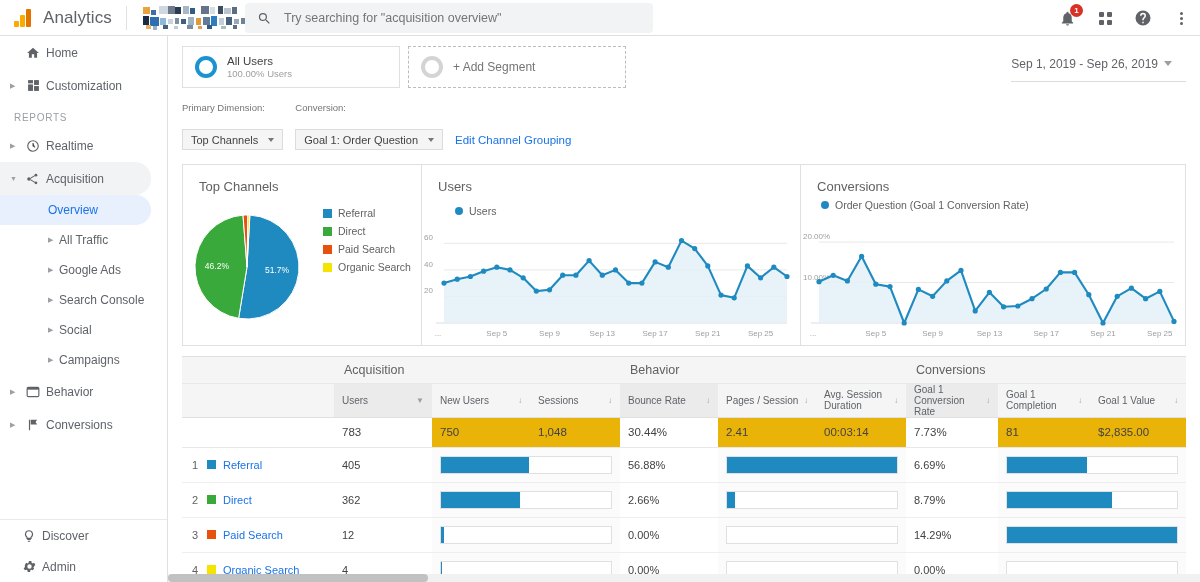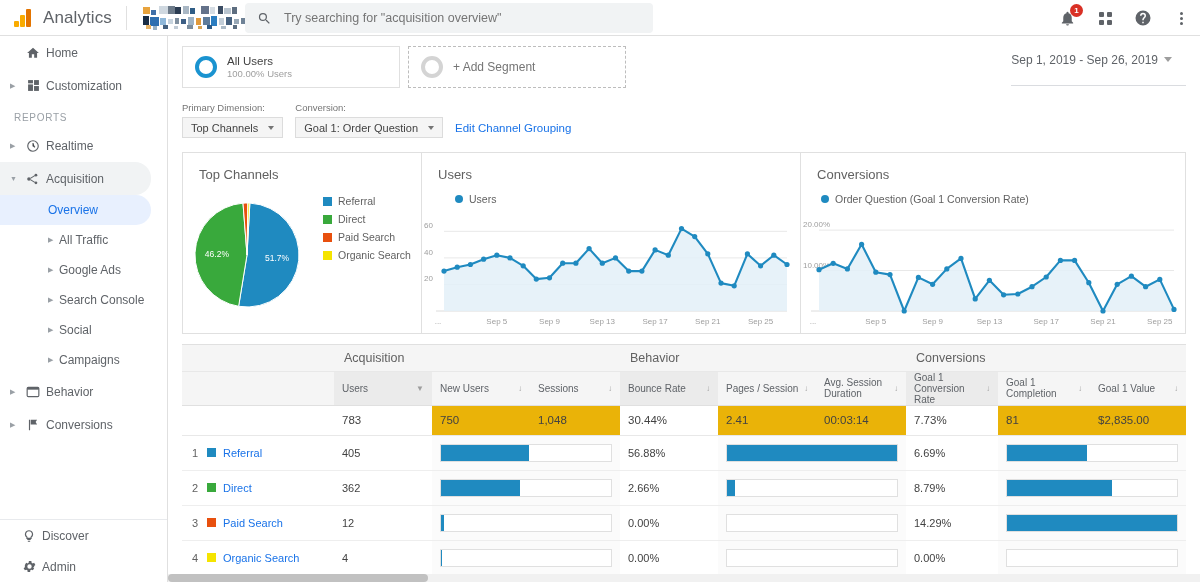--- a/index.html
+++ b/index.html
@@ -98,27 +98,27 @@
   }
   .seg-card.add { width: 218px; border: 1px dashed #bdbdbd; color: #757575; }
   .donut { width: 22px; height: 22px; border-radius: 50%; border: 4px solid #1a93d0; }
   .donut.grey { border-color: #d4d4d4; }
   .seg-title { font-size: 11.5px; color: #424242; line-height: 14px; }
   .seg-sub { font-size: 9.5px; color: #9e9e9e; line-height: 12px; }
   .seg-add-label { font-size: 12px; color: #757575; }
   .daterange {
     margin-left: auto; font-size: 12px; color: #5f6368;
     display: flex; align-items: center; gap: 6px; cursor: pointer; padding-right: 14px;
-    border-bottom: 1px solid #dadce0; padding-bottom: 18px;
+    border-bottom: 1px solid #dadce0; padding-bottom: 10px;
   }
   .daterange-wrap { margin-left: auto; display: flex; align-items: flex-start; padding-top: 4px; }
 
   
   .dim-row { padding: 14px 14px 0 14px; display: flex; align-items: flex-end; gap: 12px; }
-  .dim-block { display: flex; flex-direction: column; gap: 4px; }
+  .dim-block { display: flex; flex-direction: column; gap: 16px; }
   .dim-label { font-size: 9.5px; color: #757575; }
   .dim-select {
     background: #f5f5f5; border: 1px solid #dcdcdc; height: 21px;
     display: flex; align-items: center; gap: 10px; padding: 0 8px;
     font-size: 11px; color: #424242; cursor: pointer; white-space: nowrap;
   }
   .dim-select .caret-down { border-top-color: #757575; border-left-width: 3.5px; border-right-width: 3.5px; border-top-width: 4.5px; }
   .link { color: #1a73e8; font-size: 11.5px; cursor: pointer; }
   .edit-link { margin-bottom: 4px; }
 
@@ -504,21 +504,21 @@
             <text x="180.3" y="116.0" fill="#9e9e9e" font-size="8" text-anchor="middle" font-family="&quot;Liberation Sans&quot;, sans-serif">Sep 13</text>
             <text x="233.1" y="116.0" fill="#9e9e9e" font-size="8" text-anchor="middle" font-family="&quot;Liberation Sans&quot;, sans-serif">Sep 17</text>
             <text x="285.8" y="116.0" fill="#9e9e9e" font-size="8" text-anchor="middle" font-family="&quot;Liberation Sans&quot;, sans-serif">Sep 21</text>
             <text x="338.6" y="116.0" fill="#9e9e9e" font-size="8" text-anchor="middle" font-family="&quot;Liberation Sans&quot;, sans-serif">Sep 25</text>
             <text x="16.0" y="116.0" fill="#9e9e9e" font-size="8" text-anchor="middle" font-family="&quot;Liberation Sans&quot;, sans-serif">...</text>
           </svg>
       </div>
 
       <div class="card c3">
         <div class="card-title">Conversions</div>
-        <div class="legend" style="position:absolute;left:20px;top:40px;">
+        <div class="legend" style="position:absolute;left:20px;top:34px;">
           <span class="dot"></span>
           <span>Order Question (Goal 1 Conversion Rate)</span>
         </div>
         <svg id="conv-svg" width="389" height="125" viewBox="0 0 389 125" style="position:absolute;left:0;top:55px;">
             <line x1="18" y1="62.5" x2="373" y2="62.5" stroke="#e8e8e8" stroke-width="1"></line>
             <text x="2" y="59.5" fill="#9e9e9e" font-size="8" font-family="&quot;Liberation Sans&quot;, sans-serif">10.00%</text>
             <line x1="18" y1="22.1" x2="373" y2="22.1" stroke="#e8e8e8" stroke-width="1"></line>
             <text x="2" y="19.1" fill="#9e9e9e" font-size="8" font-family="&quot;Liberation Sans&quot;, sans-serif">20.00%</text>
             <line x1="10" y1="103" x2="373" y2="103" stroke="#dcdcdc" stroke-width="1"></line>
             <path d="M 18.0 103 L 18.0 61.7 L 32.2 55.3 L 46.4 60.9 L 60.6 36.3 L 74.8 64.2 L 89.0 66.6 L 103.2 103.0 L 117.4 69.4 L 131.6 76.3 L 145.8 60.9 L 160.0 50.4 L 174.2 90.9 L 188.4 72.3 L 202.6 86.8 L 216.8 86.0 L 231.0 78.7 L 245.2 69.0 L 259.4 52.4 L 273.6 52.4 L 287.8 74.7 L 302.0 103.0 L 316.2 76.3 L 330.4 68.2 L 344.6 78.7 L 358.8 71.4 L 373.0 101.4 L 373.0 103 Z" fill="#e3f0f8" opacity="0.85"></path>

